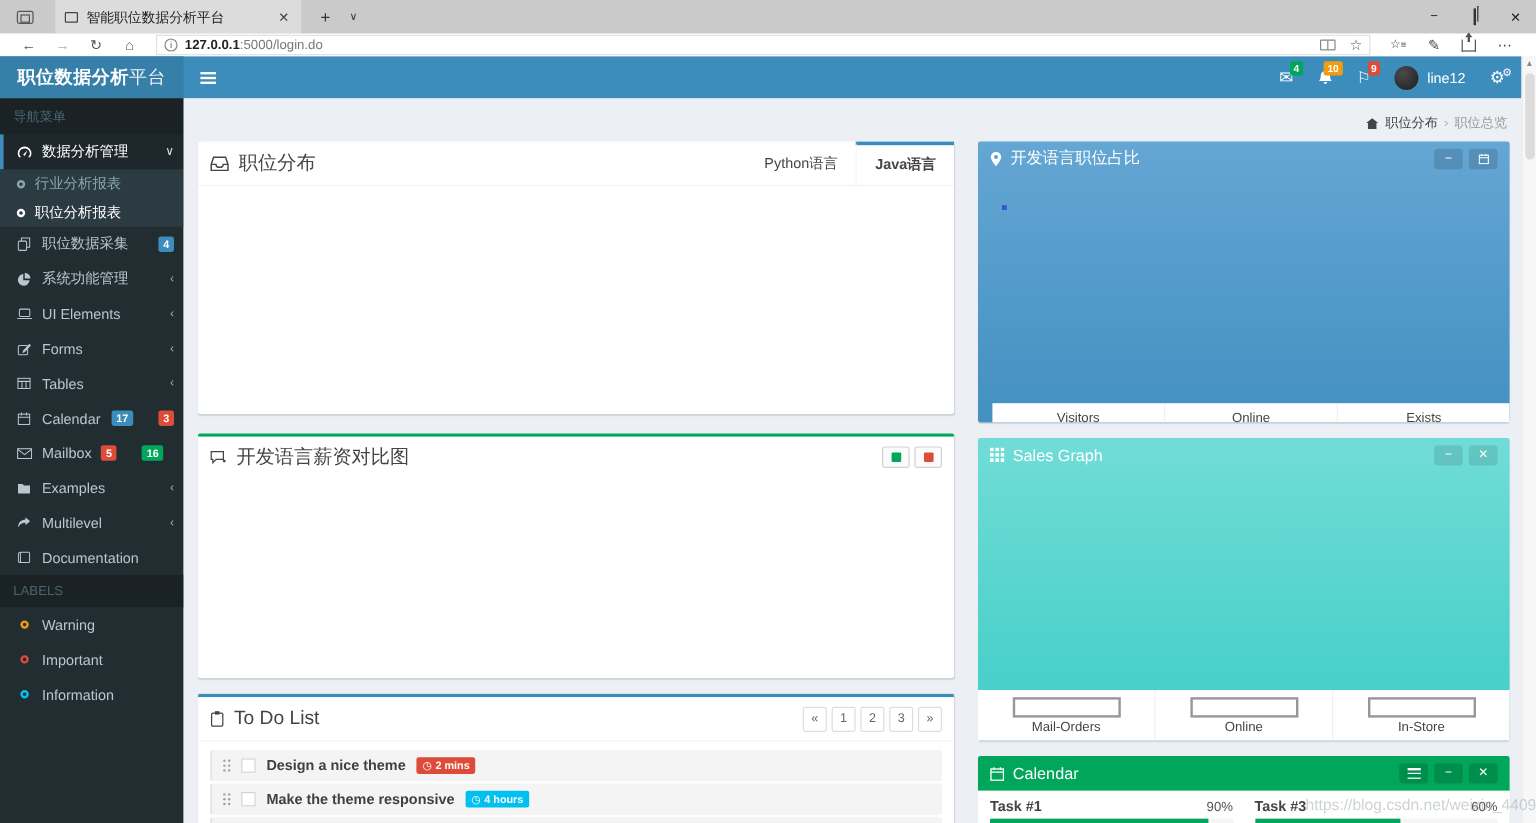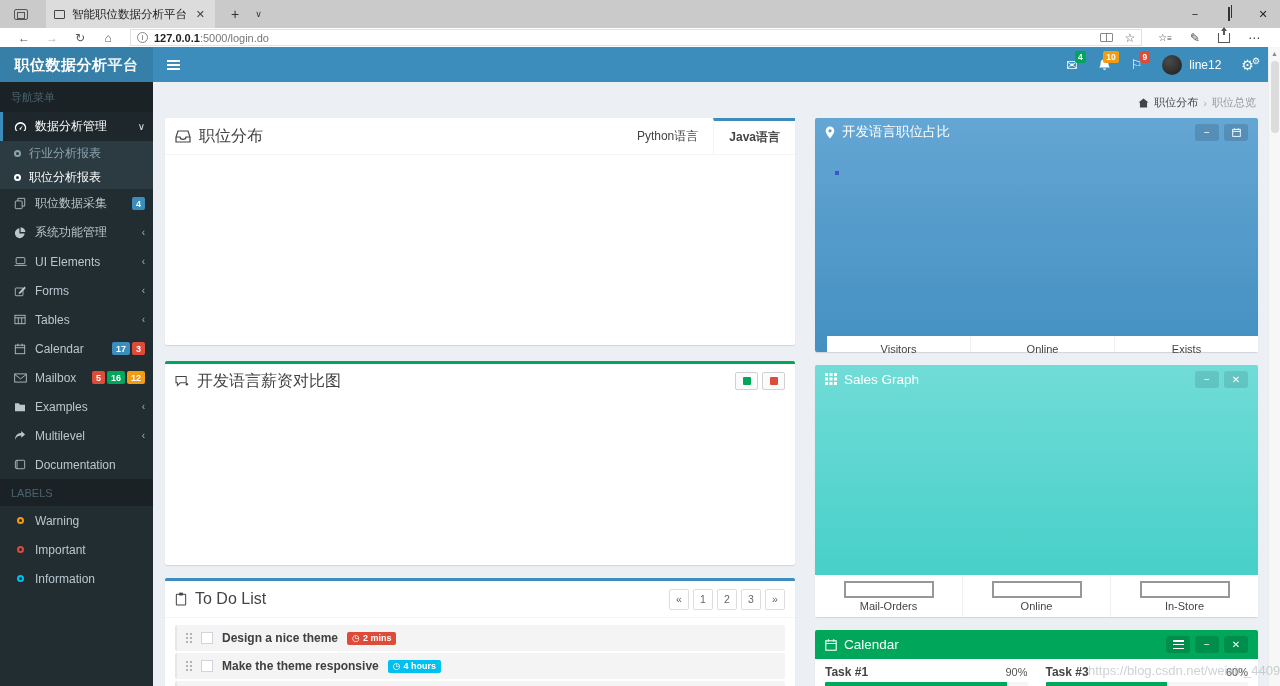--- a/index.html
+++ b/index.html
@@ -3,21 +3,21 @@
 <meta charset="utf-8">
 <style>
   *{box-sizing:border-box;margin:0;padding:0}
   html,body{width:1280px;height:686px;overflow:hidden}
   body{position:relative;font-family:"Liberation Sans","DejaVu Sans",sans-serif;background:#ecf0f5;font-size:12px;color:#333}
   svg{display:block}
   
   .tabbar{position:absolute;top:0;left:0;right:0;height:28px;background:#cacaca;display:flex;align-items:center}
   .tab-strip-icon{width:14px;height:11px;border:1px solid #555;border-radius:2px;margin-left:14px;position:relative}
   .tab-strip-icon:after{content:"";position:absolute;left:2px;top:2px;width:6px;height:5px;border:1px solid #555}
-  .btab{height:28px;width:169px;margin-left:18px;background:#dcdcdc;display:flex;align-items:center;padding:15px 8px;gap:7px}
+  .btab{height:28px;width:205px;margin-left:18px;background:#dcdcdc;display:flex;align-items:center;padding:15px 8px;gap:7px}
   .favicon{width:11px;height:9px;border:1px solid #444;border-radius:1px}
   .btab-title{font-size:11.5px;color:#222;flex:1;white-space:nowrap;overflow:hidden}
   .tab-x{color:#444;font-size:11px;padding:0 2px;cursor:default}
   .newtab{font-size:14px;color:#333;margin-left:16px}
   .tabdrop{font-size:9px;color:#333;margin-left:16px}
   .winbtns{margin-left:auto;display:flex;align-items:center;height:28px}
   .winbtn{width:34px;text-align:center;font-size:11px;color:#222}
   .restore{width:9px;height:9px;border:1px solid #333;position:relative;margin:0 auto}
   .restore:before{content:"";position:absolute;left:2px;bottom:2px;right:-3px;top:-3px;border:1px solid #333;border-left:none;border-bottom:none}
   .addrbar{position:absolute;top:28px;left:0;right:0;height:19px;background:#fff;display:flex;align-items:center;padding:0 10px;gap:0}
@@ -33,21 +33,21 @@
   .addr-right{display:flex;align-items:center;gap:18px;padding:0 8px;color:#444;font-size:12px}
   .favlist{position:relative;font-size:10px}
   .favlist i{font-style:normal}
   .share-ic{width:12px;height:10px;border:1px solid #555;border-top:none;position:relative}
   .share-ic:before{content:"";position:absolute;left:4px;top:-5px;width:2px;height:7px;background:#555}
   .share-ic:after{content:"";position:absolute;left:2px;top:-6px;border:3px solid transparent;border-bottom:4px solid #555;transform:translateY(-3px)}
   
   .app-header{position:absolute;top:47px;left:0;right:12px;height:35px;background:#3c8dbc}
   .logo{position:absolute;left:0;top:0;width:153px;height:35px;background:#367fa9;color:#fff;text-align:center;line-height:35px;font-size:15px;letter-spacing:.5px}
   .logo b{font-weight:bold}
-  .logo span{font-weight:700;opacity:.9}
+  .logo span{font-weight:400;opacity:.9}
   .menu-toggle{position:absolute;left:153px;top:0;width:40px;height:35px;display:flex;align-items:center;justify-content:center;flex-direction:column;gap:2px}
   .menu-toggle i{width:13px;height:2px;background:#fff;display:block}
   .nav-icons{position:absolute;right:8px;top:0;height:35px;display:flex;align-items:center;gap:20px;color:#fff}
   .nicon{position:relative;height:35px;display:flex;align-items:center}
   .badge{position:absolute;top:4px;right:-8px;font-size:8.5px;line-height:1;color:#fff;padding:1.5px 3px;border-radius:2px;font-weight:bold}
   .bg-green{background:#00a65a}.bg-yellow{background:#f39c12}.bg-red{background:#dd4b39}.bg-blue{background:#3c8dbc}
   .avatar{width:20px;height:20px;border-radius:50%;background:radial-gradient(circle at 35% 30%,#4a4a4a,#1d1d1d);margin-right:7px}
   .uname{font-size:12px}
   .gear{font-size:14px}
   
@@ -60,21 +60,21 @@
   .s-item{position:relative;height:29px;display:flex;align-items:center;padding:0 8px 0 10px;color:#b8c7ce;border-left:3px solid transparent;gap:8px;font-size:12px}
   .s-item .si{width:14px;display:flex;justify-content:center;color:inherit;flex:none}
   .s-item.active{background:#1e282c;border-left-color:#3c8dbc;color:#fff}
   .chev{margin-left:auto;font-size:10px;color:inherit;opacity:.85}
   .s-sub{height:24px;display:flex;align-items:center;gap:8px;padding-left:14px;background:#2c3b41;font-size:12px;color:#8aa4af}
   .s-sub.on{color:#fff}
   .ring{width:7px;height:7px;border:2px solid currentColor;border-radius:50%;flex:none}
   .ring-red{color:#dd4b39}.ring-yellow{color:#f39c12}.ring-aqua{color:#00c0ef}
   .slbl{font-size:9px;color:#fff;padding:1.5px 4px;border-radius:2px;font-weight:bold}
   .ml-auto{margin-left:auto}
-  .lblrow{gap:2px;display:flex;margin-left:auto}
+  .lblrow{gap:21px;display:flex;margin-left:auto}
   
   .content{position:absolute;top:82px;left:153px;right:12px;bottom:0;background:#ecf0f5;overflow:hidden}
   .page-head{position:absolute;left:12px;top:5px}
   .page-title{font-size:22px;font-weight:normal;color:#333;display:inline}
   .page-sub{font-size:12px;color:#999;margin-left:6px}
   .breadcrumb{position:absolute;right:12px;top:13px;font-size:11px;color:#444;display:flex;align-items:center;gap:5px}
   .breadcrumb .sep{color:#b0b0b0}
   .breadcrumb .cur{color:#999}
   .box{position:absolute;background:#fff;border-radius:2px;box-shadow:0 1px 1px rgba(0,0,0,.12)}
   .box-title{font-size:16px;color:#444;display:flex;align-items:center;gap:8px}

